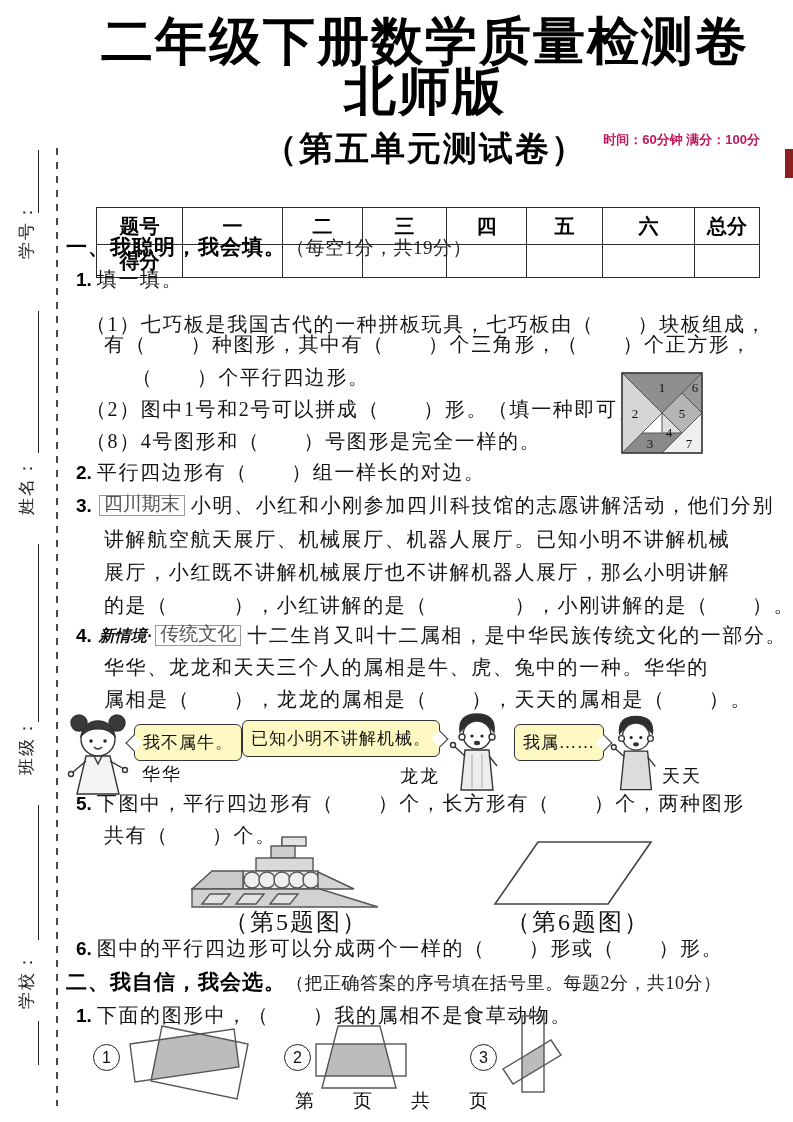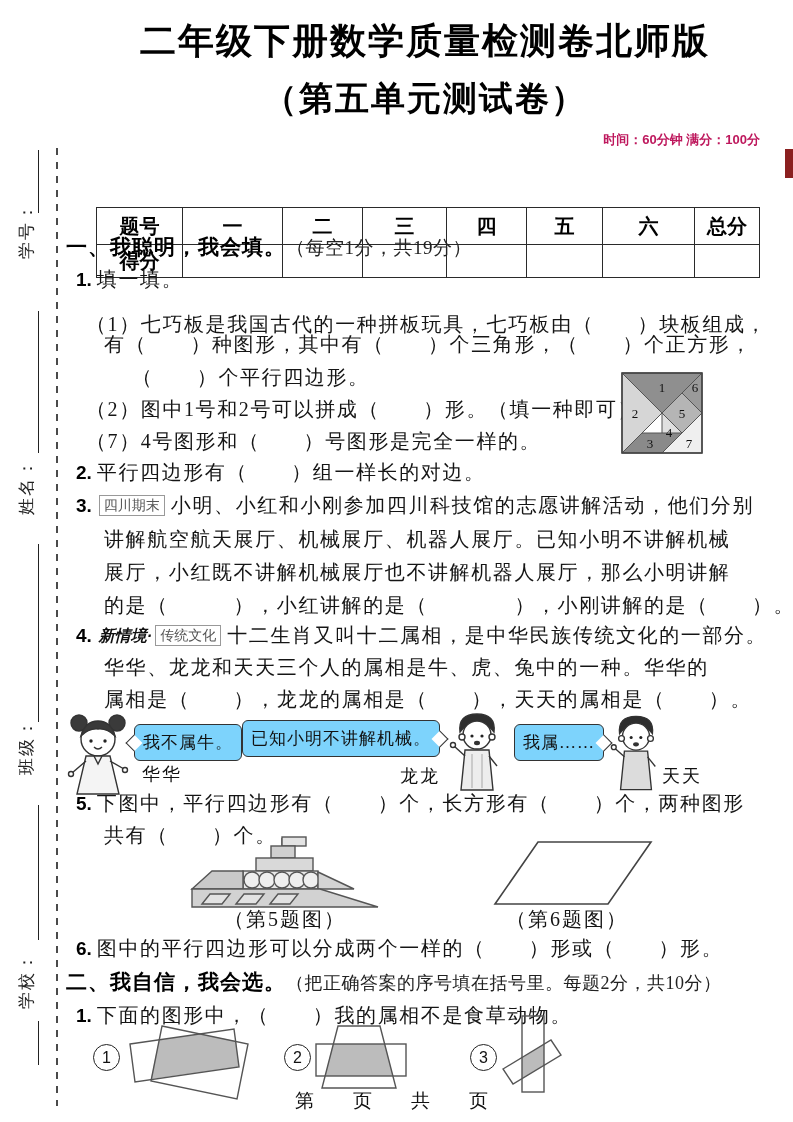--- a/index.html
+++ b/index.html
@@ -1,21 +1,21 @@
 <!DOCTYPE html>
 <html><head>
 <meta charset="utf-8">
 <style>
   html,body{margin:0;padding:0;}
   body{width:793px;height:1122px;position:relative;background:#fff;color:#1a1a1a;
        font-family:"Liberation Serif",serif;overflow:hidden;}
   .abs{position:absolute;}
   
   .title-wrap{position:absolute;left:95px;top:16px;width:660px;text-align:center;}
-  .title{font-family:"Liberation Sans",sans-serif;font-weight:900;font-size:36px;
+  .title{font-family:"Liberation Sans",sans-serif;font-weight:900;font-size:52px;
          letter-spacing:2px;line-height:50px;color:#000;}
   .subtitle{font-family:"Liberation Sans",sans-serif;font-weight:900;font-size:34px;
          letter-spacing:2px;line-height:44px;margin-top:10px;color:#000;}
   .meta{position:absolute;right:33px;top:131px;font-family:"Liberation Sans",sans-serif;
         font-weight:600;font-size:13px;color:#be185d;}
   
   table.score{position:absolute;left:96px;top:164px;width:663px;border-collapse:collapse;
         table-layout:fixed;margin-top:43px;}
   table.score td,table.score th{border:1.5px solid #2a2a2a;text-align:center;
         font-family:"Liberation Sans",sans-serif;font-weight:700;font-size:20px;color:#000;}
@@ -30,28 +30,28 @@
   .strip .u{position:absolute;top:7px;height:23px;border-bottom:1.7px solid #222;}
   .redmark{position:absolute;left:785px;top:149px;width:8px;height:29px;background:#8b2020;}
   
   .line{position:absolute;white-space:nowrap;font-size:20px;letter-spacing:1.6px;color:#151515;}
   .qno{font-family:"Liberation Sans",sans-serif;font-weight:700;letter-spacing:0;
        margin-right:5px;font-size:19px;color:#000;}
   .sec-bold{font-family:Liberation Sans, sans-serif;font-weight:800;font-size:21px;
        letter-spacing:1px;color:#000;}
   .sec-note{font-size:19px;letter-spacing:0.5px;color:#222;}
   .badge{display:inline-block;border:1.4px solid #999;color:#555;padding:0 4px;
-       font-family:Liberation Sans, sans-serif;font-size:14px;letter-spacing:0;
+       font-family:Liberation Mono, monospace;font-size:19px;letter-spacing:0;
        margin:0 6px 0 2px;vertical-align:2px;line-height:19px;}
   .badge-pre{font-family:"Liberation Sans",sans-serif;font-weight:800;font-style:italic;
        font-size:16px;letter-spacing:0;color:#111;margin:0 1px 0 2px;vertical-align:1px;}
-  .caption{position:absolute;font-size:20px;letter-spacing:2px;color:#151515;white-space:nowrap;}
+  .caption{position:absolute;font-size:24px;letter-spacing:2px;color:#151515;white-space:nowrap;}
   
   .scene{position:absolute;left:62px;top:704px;width:710px;height:96px;}
-  .bubble{position:absolute;border:1.6px solid #333;border-radius:6px;background:#7dd3fc;
+  .bubble{position:absolute;border:1.6px solid #333;border-radius:6px;background:#fef9c3;
        font-size:17px;letter-spacing:1px;padding:6px 8px;white-space:nowrap;color:#111;}
   .tail-l,.tail-r{position:absolute;width:11px;height:11px;background:#fff;top:12px;}
   .tail-l{left:-7px;border-left:1.6px solid #333;border-bottom:1.6px solid #333;
        transform:rotate(45deg);}
   .tail-r{right:-7px;border-right:1.6px solid #333;border-top:1.6px solid #333;
        transform:rotate(45deg);}
   .pname{position:absolute;font-size:18px;letter-spacing:2px;color:#111;white-space:nowrap;}
   .figchar{position:absolute;}
   
   .circ{position:absolute;width:25px;height:25px;border:1.6px solid #222;border-radius:50%;
@@ -122,21 +122,21 @@
   <span class="sec-bold">一、我聪明，我会填。</span><span class="sec-note">（每空1分，共19分）</span>
 </div>
 
 <div class="line" style="left:76px;top:266px">
   <span class="qno">1.</span><span>填一填。</span>
 </div>
 <div class="line" style="left:86px;top:311px">（1）七巧板是我国古代的一种拼板玩具，七巧板由（　　）块板组成，</div>
 <div class="line" style="left:104px;top:331px">有（　　）种图形，其中有（　　）个三角形，（　　）个正方形，</div>
 <div class="line" style="left:132px;top:364px">（　　）个平行四边形。</div>
 <div class="line" style="left:86px;top:396px">（2）图中1号和2号可以拼成（　　）形。（填一种即可）</div>
-<div class="line" style="left:86px;top:428px">（7）4号图形和（　　）号图形是完全一样的。</div>
+<div class="line" style="left:86px;top:428px">（8）4号图形和（　　）号图形是完全一样的。</div>
 
 <svg class="abs" style="left:619px;top:372px" width="88" height="84" viewBox="0 0 88 84">
   <g stroke="#555" stroke-width="1">
     <polygon points="3,1 83,1 43,41" fill="#8f8f8f"></polygon>
     <polygon points="3,1 43,41 3,81" fill="#d6d6d6"></polygon>
     <polygon points="83,1 63,21 83,41" fill="#9a9a9a"></polygon>
     <polygon points="43,41 63,21 83,41 63,61" fill="#b5b5b5"></polygon>
     <polygon points="43,41 63,61 43,81" fill="#e0e0e0"></polygon>
     <polygon points="3,81 23,61 63,61 43,81" fill="#8a8a8a"></polygon>
     <polygon points="83,41 83,81 43,81" fill="#efefef"></polygon>

